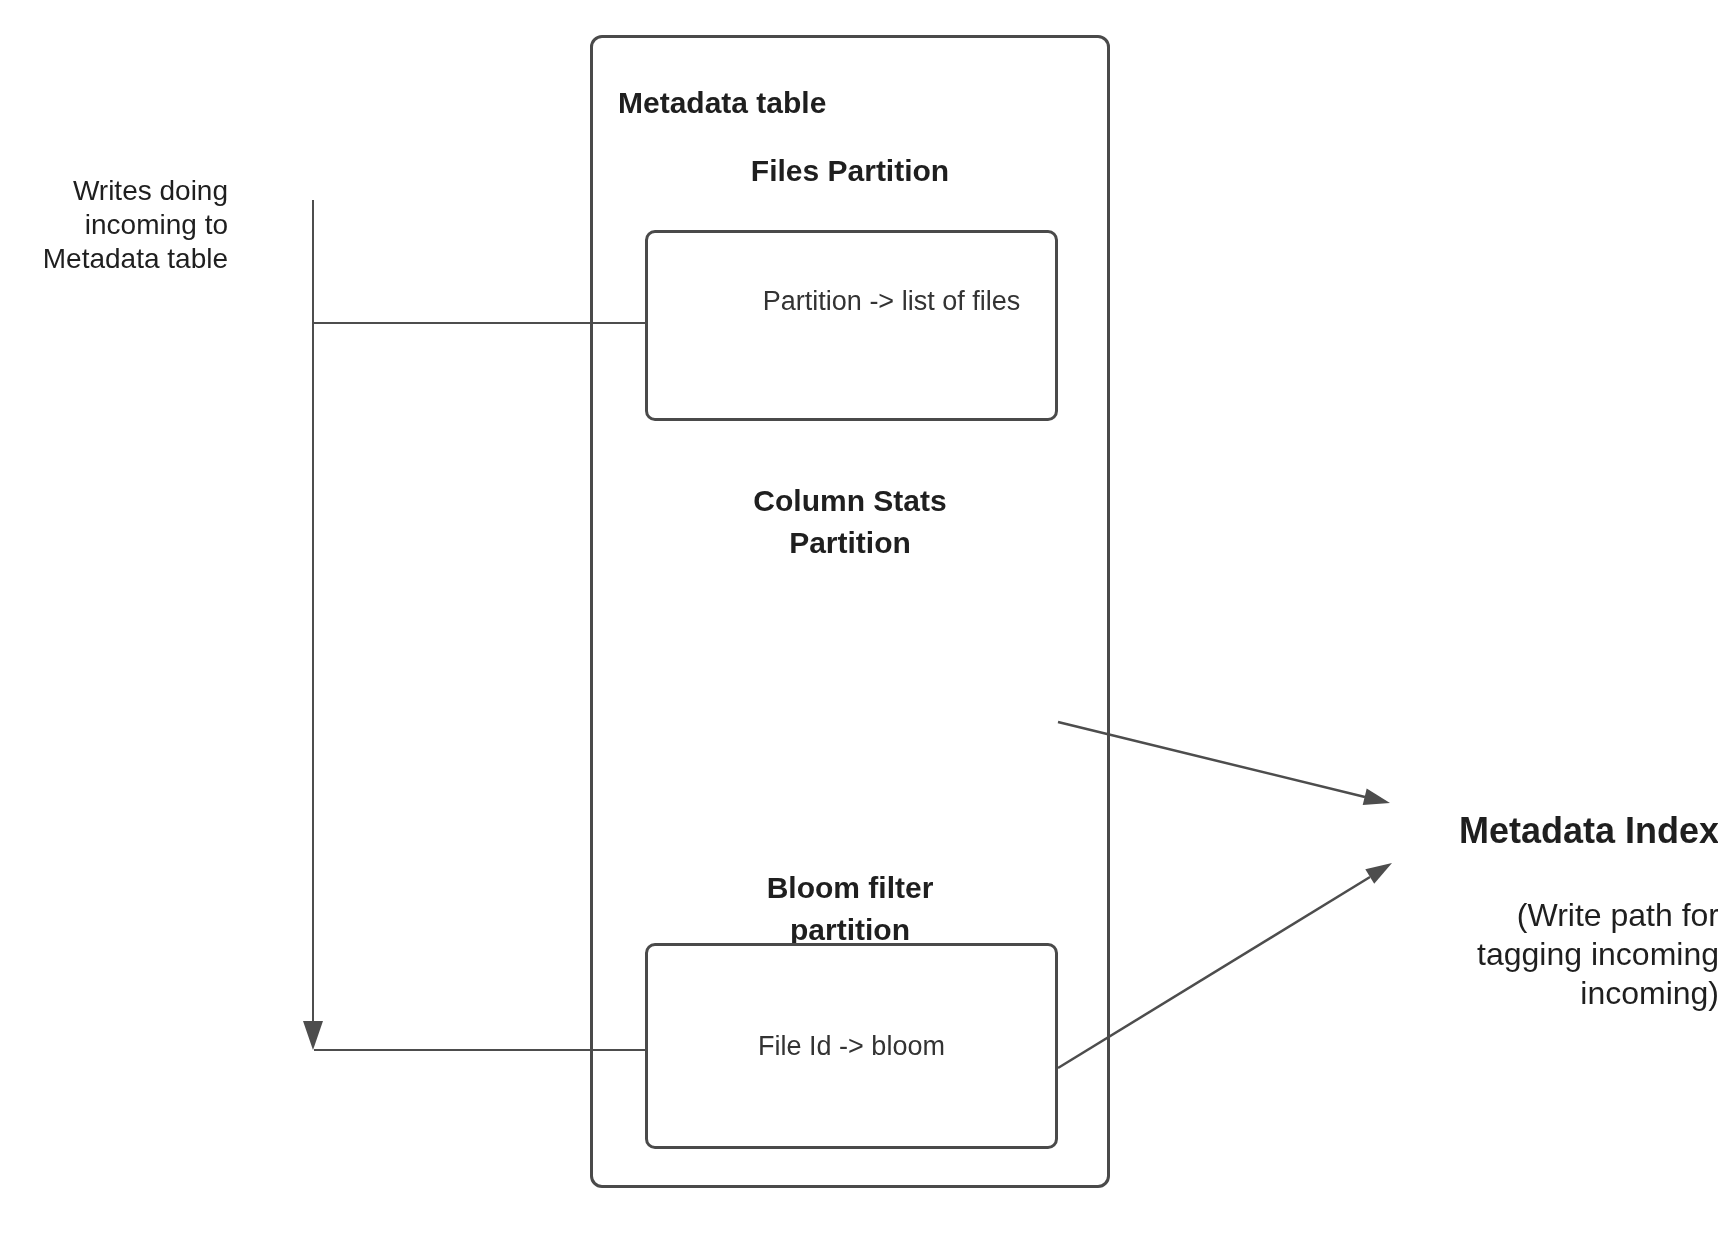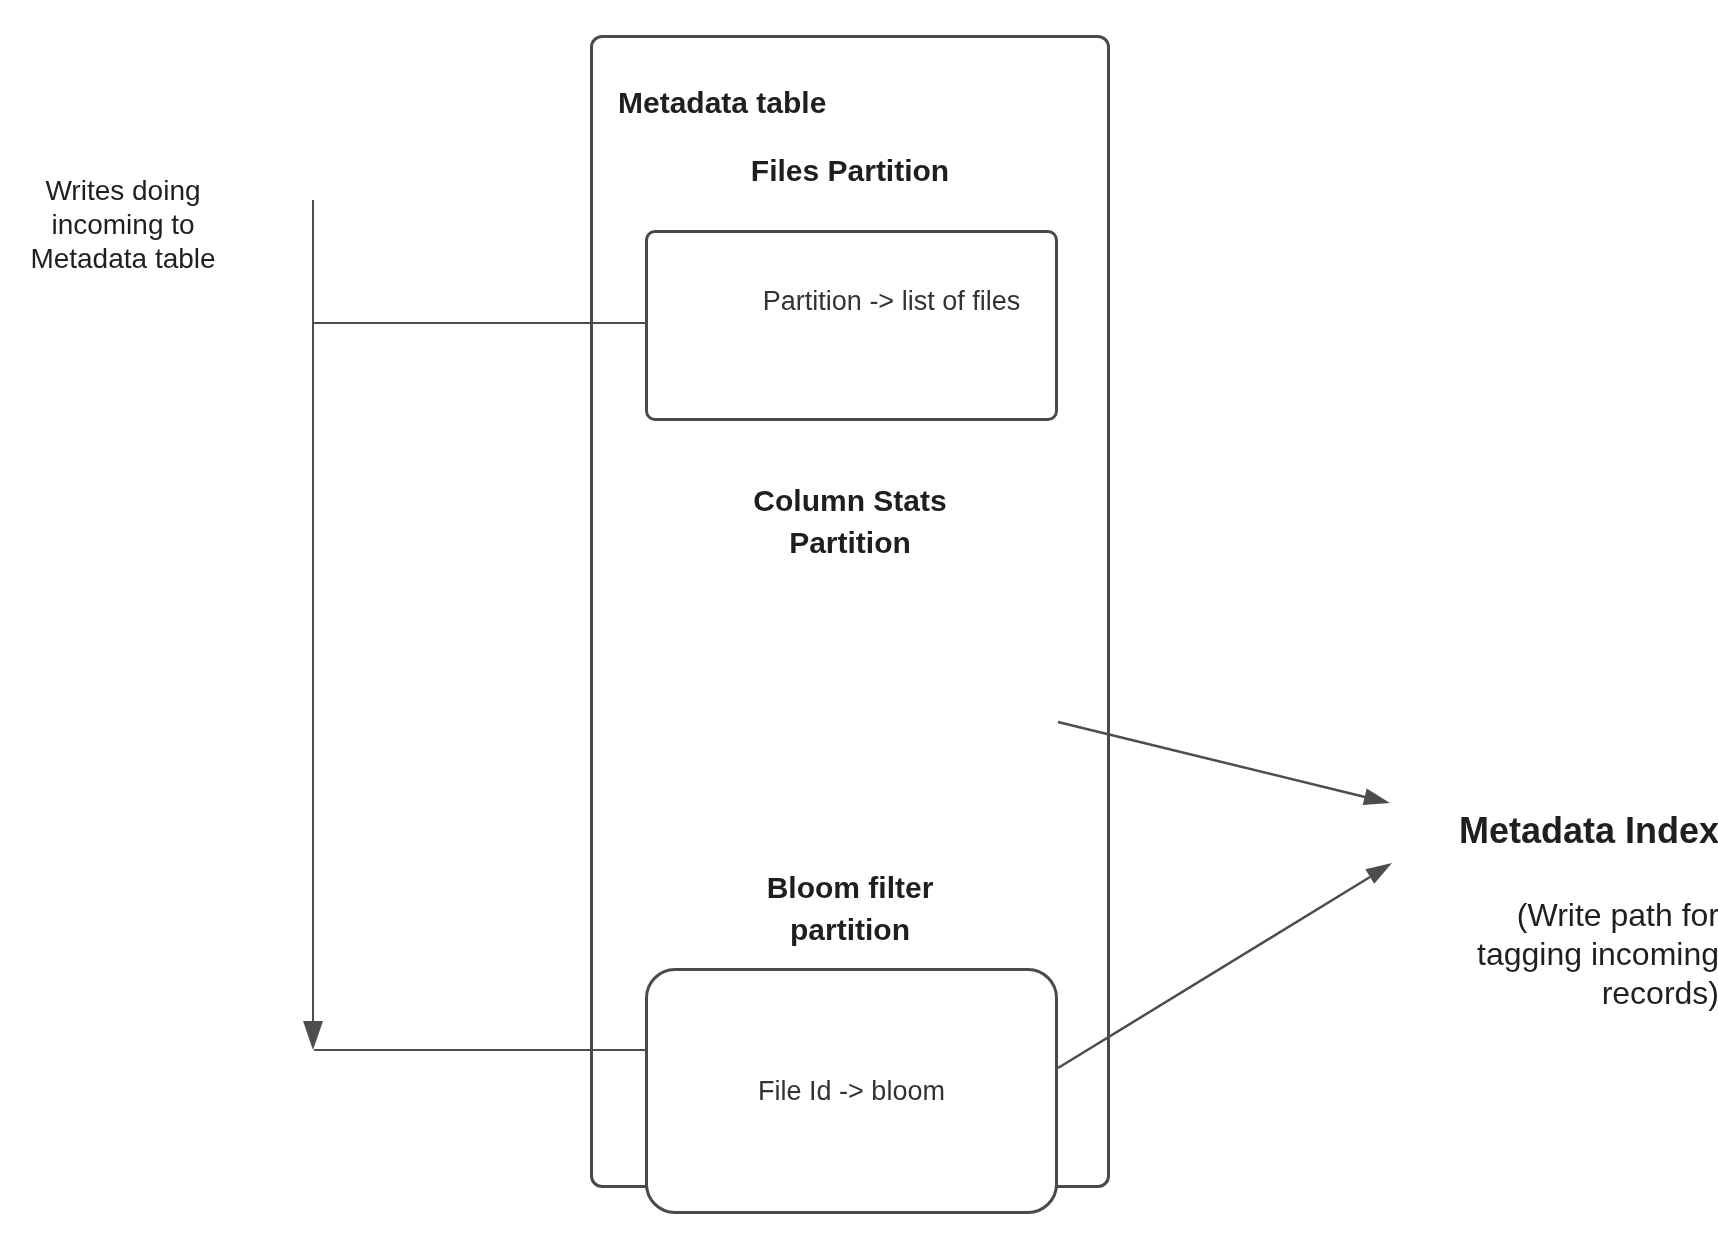--- a/index.html
+++ b/index.html
@@ -26,21 +26,21 @@
     width: 1718px; height: 1244px;
   }
   .conn { stroke: var(--line); stroke-width: 2; fill: none; }
   .conn-thick { stroke: var(--line); stroke-width: 2.5; fill: none; }
   .arrowhead { fill: var(--line); stroke: none; }
 
   .left-note {
     position: absolute;
     left: 18px; top: 174px;
     width: 210px;
-    text-align: center;
+    text-align: right;
     font-size: 28px;
     line-height: 34px;
     color: var(--heading-text);
   }
 
   .outer-box {
     position: absolute;
     left: 590px; top: 35px;
     width: 520px; height: 1153px;
     border: 3px solid var(--box-border);
@@ -72,21 +72,21 @@
   .inner-box {
     position: absolute;
     left: 52px;
     width: 413px;
     border: 3px solid var(--box-border);
     border-radius: 10px;
     background: var(--bg);
   }
   .box-files  { top: 192px; height: 191px; }
   .box-column { top: 548px; height: 192px; border: 4px solid var(--highlight-border); }
-  .box-bloom  { top: 930px; height: 246px; border-radius: 30px; }
+  .box-bloom  { top: 905px; height: 206px; }
 
   .box-text {
     position: absolute;
     left: 0;
     width: 100%;
     text-align: center;
     font-size: 27px;
     line-height: 37px;
     color: var(--body-text);
     white-space: pre-wrap;
@@ -162,16 +162,16 @@
     </div>
     <div class="inner-box box-bloom">
       <div class="box-text">File Id -&gt; bloom</div>
     </div>
   </div>
 
   <div class="index-title">Metadata Index</div>
   <div class="index-note">
     <div>(Write path for</div>
     <div>tagging incoming</div>
-    <div>records)</div>
+    <div>incoming)</div>
   </div>
 
 </div>
 
 </body></html>

